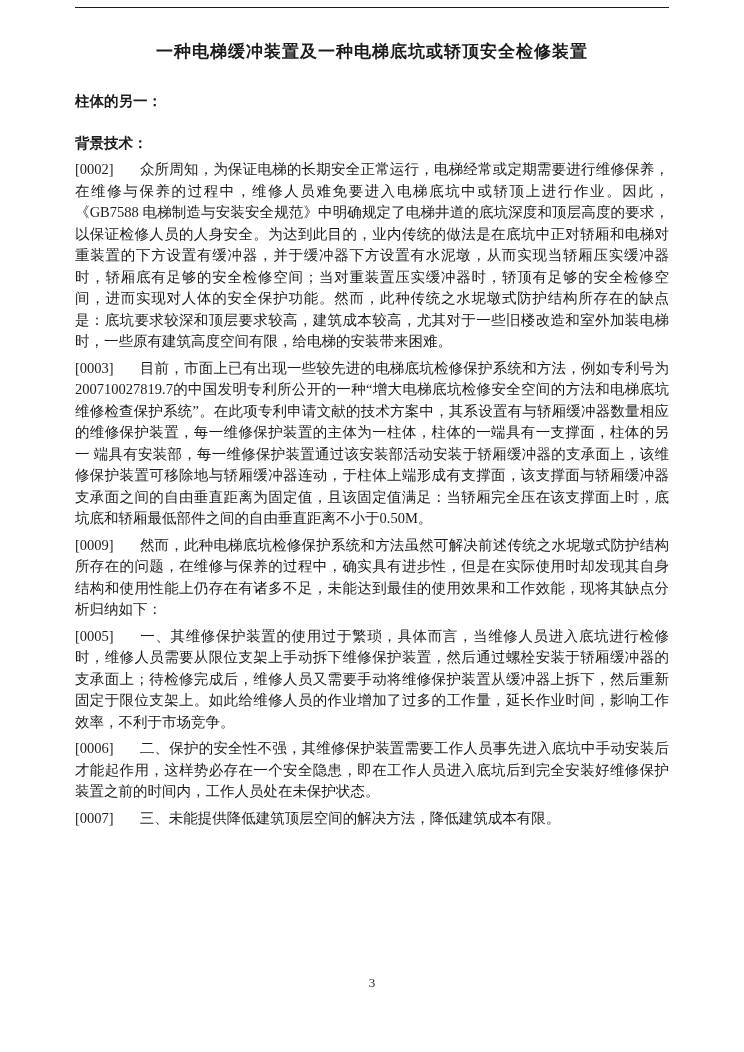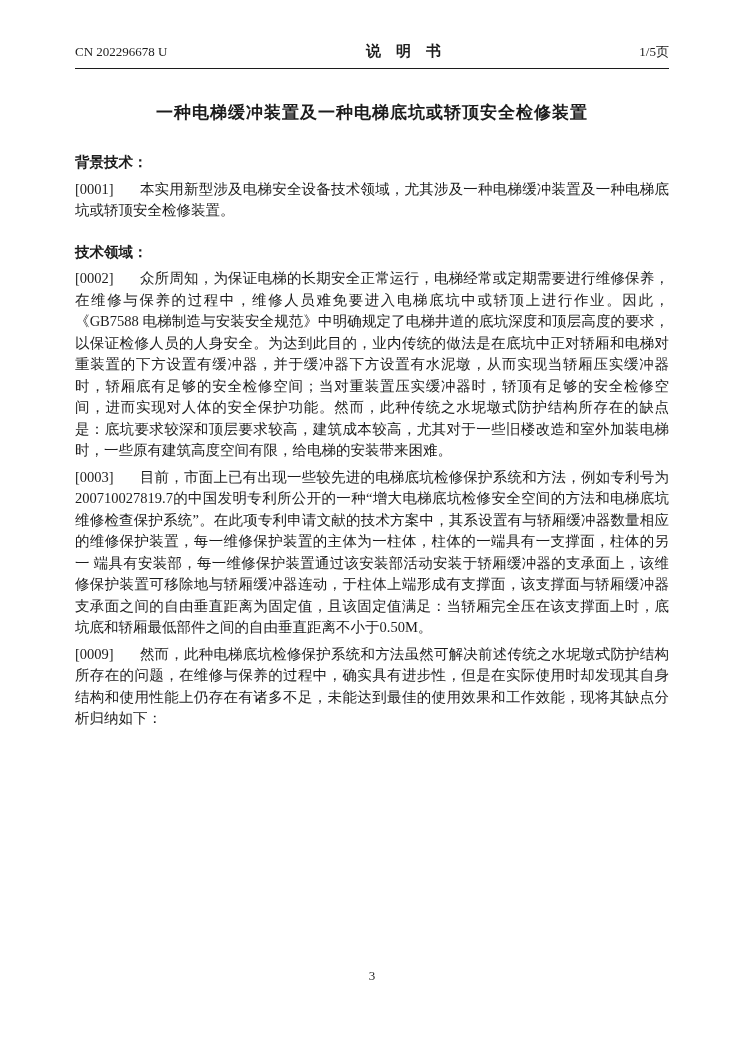--- a/index.html
+++ b/index.html
@@ -63,36 +63,33 @@
     width: 100%;
     text-align: center;
     font-size: 13px;
   }
 </style>
 </head>
 <body>
 
 <div class="page">
 
-  <div class="header">
-    <span>CN 202296678 U</span>
-    <span class="doc-type">说　明　书</span>
-    <span>1/5页</span>
-  </div>
 
   <div class="header-rule"></div>
 
   <h1 class="title">一种电梯缓冲装置及一种电梯底坑或轿顶安全检修装置</h1>
 
   <div class="doc-body">
+      <h2 class="section-heading">柱体的另一：</h2>
       <h2 class="section-heading">背景技术：</h2>
-      <p class="para"><span class="para-tag">[0001]</span><span class="para-text">本实用新型涉及电梯安全设备技术领域，尤其涉及一种电梯缓冲装置及一种电梯底坑或轿顶安全检修装置。</span></p>
-      <h2 class="section-heading">技术领域：</h2>
       <p class="para"><span class="para-tag">[0002]</span><span class="para-text">众所周知，为保证电梯的长期安全正常运行，电梯经常或定期需要进行维修保养，在维修与保养的过程中，维修人员难免要进入电梯底坑中或轿顶上进行作业。因此，《GB7588 电梯制造与安装安全规范》中明确规定了电梯井道的底坑深度和顶层高度的要求，以保证检修人员的人身安全。为达到此目的，业内传统的做法是在底坑中正对轿厢和电梯对重装置的下方设置有缓冲器，并于缓冲器下方设置有水泥墩，从而实现当轿厢压实缓冲器时，轿厢底有足够的安全检修空间；当对重装置压实缓冲器时，轿顶有足够的安全检修空间，进而实现对人体的安全保护功能。然而，此种传统之水坭墩式防护结构所存在的缺点是：底坑要求较深和顶层要求较高，建筑成本较高，尤其对于一些旧楼改造和室外加装电梯时，一些原有建筑高度空间有限，给电梯的安装带来困难。</span></p>
       <p class="para"><span class="para-tag">[0003]</span><span class="para-text">目前，市面上已有出现一些较先进的电梯底坑检修保护系统和方法，例如专利号为200710027819.7的中国发明专利所公开的一种“增大电梯底坑检修安全空间的方法和电梯底坑维修检查保护系统”。在此项专利申请文献的技术方案中，其系设置有与轿厢缓冲器数量相应的维修保护装置，每一维修保护装置的主体为一柱体，柱体的一端具有一支撑面，柱体的另一 端具有安装部，每一维修保护装置通过该安装部活动安装于轿厢缓冲器的支承面上，该维修保护装置可移除地与轿厢缓冲器连动，于柱体上端形成有支撑面，该支撑面与轿厢缓冲器支承面之间的自由垂直距离为固定值，且该固定值满足：当轿厢完全压在该支撑面上时，底坑底和轿厢最低部件之间的自由垂直距离不小于0.50M。</span></p>
       <p class="para"><span class="para-tag">[0009]</span><span class="para-text">然而，此种电梯底坑检修保护系统和方法虽然可解决前述传统之水坭墩式防护结构所存在的问题，在维修与保养的过程中，确实具有进步性，但是在实际使用时却发现其自身结构和使用性能上仍存在有诸多不足，未能达到最佳的使用效果和工作效能，现将其缺点分析归纳如下：</span></p>
+      <p class="para"><span class="para-tag">[0005]</span><span class="para-text">一、其维修保护装置的使用过于繁琐，具体而言，当维修人员进入底坑进行检修时，维修人员需要从限位支架上手动拆下维修保护装置，然后通过螺栓安装于轿厢缓冲器的支承面上；待检修完成后，维修人员又需要手动将维修保护装置从缓冲器上拆下，然后重新固定于限位支架上。如此给维修人员的作业增加了过多的工作量，延长作业时间，影响工作效率，不利于市场竞争。</span></p>
+      <p class="para"><span class="para-tag">[0006]</span><span class="para-text">二、保护的安全性不强，其维修保护装置需要工作人员事先进入底坑中手动安装后才能起作用，这样势必存在一个安全隐患，即在工作人员进入底坑后到完全安装好维修保护装置之前的时间内，工作人员处在未保护状态。</span></p>
+      <p class="para"><span class="para-tag">[0007]</span><span class="para-text">三、未能提供降低建筑顶层空间的解决方法，降低建筑成本有限。</span></p>
     </div>
 
   <div class="footer">
     <span>3</span>
   </div>
 
 </div>
 
 </body></html>

